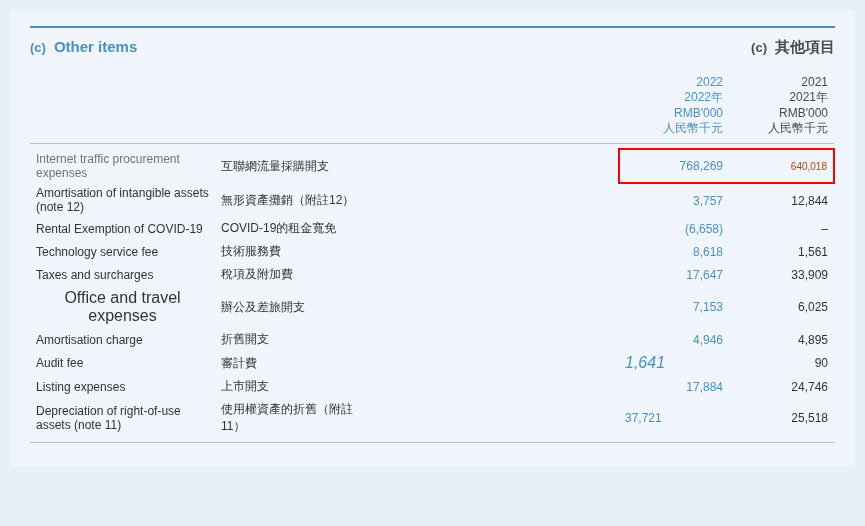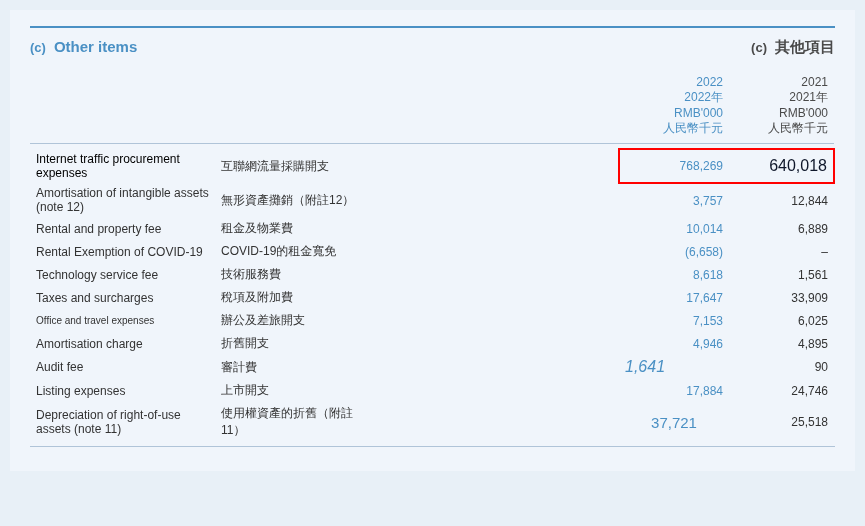--- a/index.html
+++ b/index.html
@@ -122,41 +122,34 @@
         </td>
       </tr>
       <tr>
           <td colspan="5">
             <div class="divider-line"></div>
           </td>
         </tr>
     </thead>
     <tbody id="table-body">
     <tr class="data-row">
-          <td style="color: #000000; font-size: 12px;">Internet traffic procurement expenses</td>
+          <td style="color: #737373; font-size: 12px;">Internet traffic procurement expenses</td>
           <td style="color: rgb(51, 51, 51); font-size: 12px;">互聯網流量採購開支</td>
           <td></td>
           <td style="text-align: right; color: rgb(74, 144, 196); font-size: 12px; padding: 6px; border-top: 2px solid red; border-right: none; border-bottom: 2px solid red; border-left: 2px solid red; border-image: initial;">768,269</td>
-          <td style="text-align: right; color: #0f172a; font-size: 16px; padding: 6px; border-top: 2px solid red; border-right: 2px solid red; border-bottom: 2px solid red; border-left: none; border-image: initial;">640,018</td>
+          <td style="text-align: right; color: #c2410c; font-size: 10px; padding: 6px; border-top: 2px solid red; border-right: 2px solid red; border-bottom: 2px solid red; border-left: none; border-image: initial;">640,018</td>
         </tr>
         <tr class="data-row">
           <td style="color: rgb(51, 51, 51); font-size: 12px;">Amortisation of intangible assets (note 12)</td>
           <td style="color: rgb(51, 51, 51); font-size: 12px;">無形資產攤銷（附註12）</td>
           <td></td>
           <td style="text-align: right; color: rgb(74, 144, 196); font-size: 12px; padding: 3px 6px;">3,757</td>
           <td style="text-align: right; color: rgb(51, 51, 51); font-size: 12px; padding: 3px 6px;">12,844</td>
         </tr>
         <tr class="data-row">
-          <td style="color: rgb(51, 51, 51); font-size: 12px;">Rental and property fee</td>
-          <td style="color: rgb(51, 51, 51); font-size: 12px;">租金及物業費</td>
-          <td></td>
-          <td style="text-align: right; color: rgb(74, 144, 196); font-size: 12px; padding: 3px 6px;">10,014</td>
-          <td style="text-align: right; color: rgb(51, 51, 51); font-size: 12px; padding: 3px 6px;">6,889</td>
-        </tr>
-        <tr class="data-row">
           <td style="color: rgb(51, 51, 51); font-size: 12px;">Rental Exemption of COVID-19</td>
           <td style="color: rgb(51, 51, 51); font-size: 12px;">COVID-19的租金寬免</td>
           <td></td>
           <td style="text-align: right; color: rgb(74, 144, 196); font-size: 12px; padding: 3px 6px;">(6,658)</td>
           <td style="text-align: right; color: rgb(51, 51, 51); font-size: 12px; padding: 3px 6px;">–</td>
         </tr>
         <tr class="data-row">
           <td style="color: rgb(51, 51, 51); font-size: 12px;">Technology service fee</td>
           <td style="color: rgb(51, 51, 51); font-size: 12px;">技術服務費</td>
           <td></td>
@@ -164,21 +157,21 @@
           <td style="text-align: right; color: rgb(51, 51, 51); font-size: 12px; padding: 3px 6px;">1,561</td>
         </tr>
         <tr class="data-row">
           <td style="color: rgb(51, 51, 51); font-size: 12px;">Taxes and surcharges</td>
           <td style="color: rgb(51, 51, 51); font-size: 12px;">稅項及附加費</td>
           <td></td>
           <td style="text-align: right; color: rgb(74, 144, 196); font-size: 12px; padding: 3px 6px;">17,647</td>
           <td style="text-align: right; color: rgb(51, 51, 51); font-size: 12px; padding: 3px 6px;">33,909</td>
         </tr>
         <tr class="data-row">
-          <td style="color: rgb(51, 51, 51); font-size: 10px;">Office and travel expenses</td>
+          <td style="color: rgb(51, 51, 51); font-size: 16px; text-align: center;">Office and travel expenses</td>
           <td style="color: rgb(51, 51, 51); font-size: 12px;">辦公及差旅開支</td>
           <td></td>
           <td style="text-align: right; color: rgb(74, 144, 196); font-size: 12px; padding: 3px 6px;">7,153</td>
           <td style="text-align: right; color: rgb(51, 51, 51); font-size: 12px; padding: 3px 6px;">6,025</td>
         </tr>
         <tr class="data-row">
           <td style="color: rgb(51, 51, 51); font-size: 12px;">Amortisation charge</td>
           <td style="color: rgb(51, 51, 51); font-size: 12px;">折舊開支</td>
           <td></td>
           <td style="text-align: right; color: rgb(74, 144, 196); font-size: 12px; padding: 3px 6px;">4,946</td>
@@ -195,19 +188,19 @@
           <td style="color: rgb(51, 51, 51); font-size: 12px;">Listing expenses</td>
           <td style="color: rgb(51, 51, 51); font-size: 12px;">上市開支</td>
           <td></td>
           <td style="text-align: right; color: rgb(74, 144, 196); font-size: 12px; padding: 3px 6px;">17,884</td>
           <td style="text-align: right; color: rgb(51, 51, 51); font-size: 12px; padding: 3px 6px;">24,746</td>
         </tr>
         <tr class="data-row">
           <td style="color: rgb(51, 51, 51); font-size: 12px;">Depreciation of right-of-use assets (note 11)</td>
           <td style="color: rgb(51, 51, 51); font-size: 12px;">使用權資產的折舊（附註11）</td>
           <td></td>
-          <td style="text-align: center; color: rgb(74, 144, 196); font-size: 15px; padding: 3px 6px;">37,721</td>
+          <td style="text-align: left; color: rgb(74, 144, 196); font-size: 12px; padding: 3px 6px;">37,721</td>
           <td style="text-align: right; color: rgb(51, 51, 51); font-size: 12px; padding: 3px 6px;">25,518</td>
         </tr>
       </tbody>
   </table>
   <div class="divider-line" style="margin-top:4px;"></div>
 </div>
 
 </body></html>

